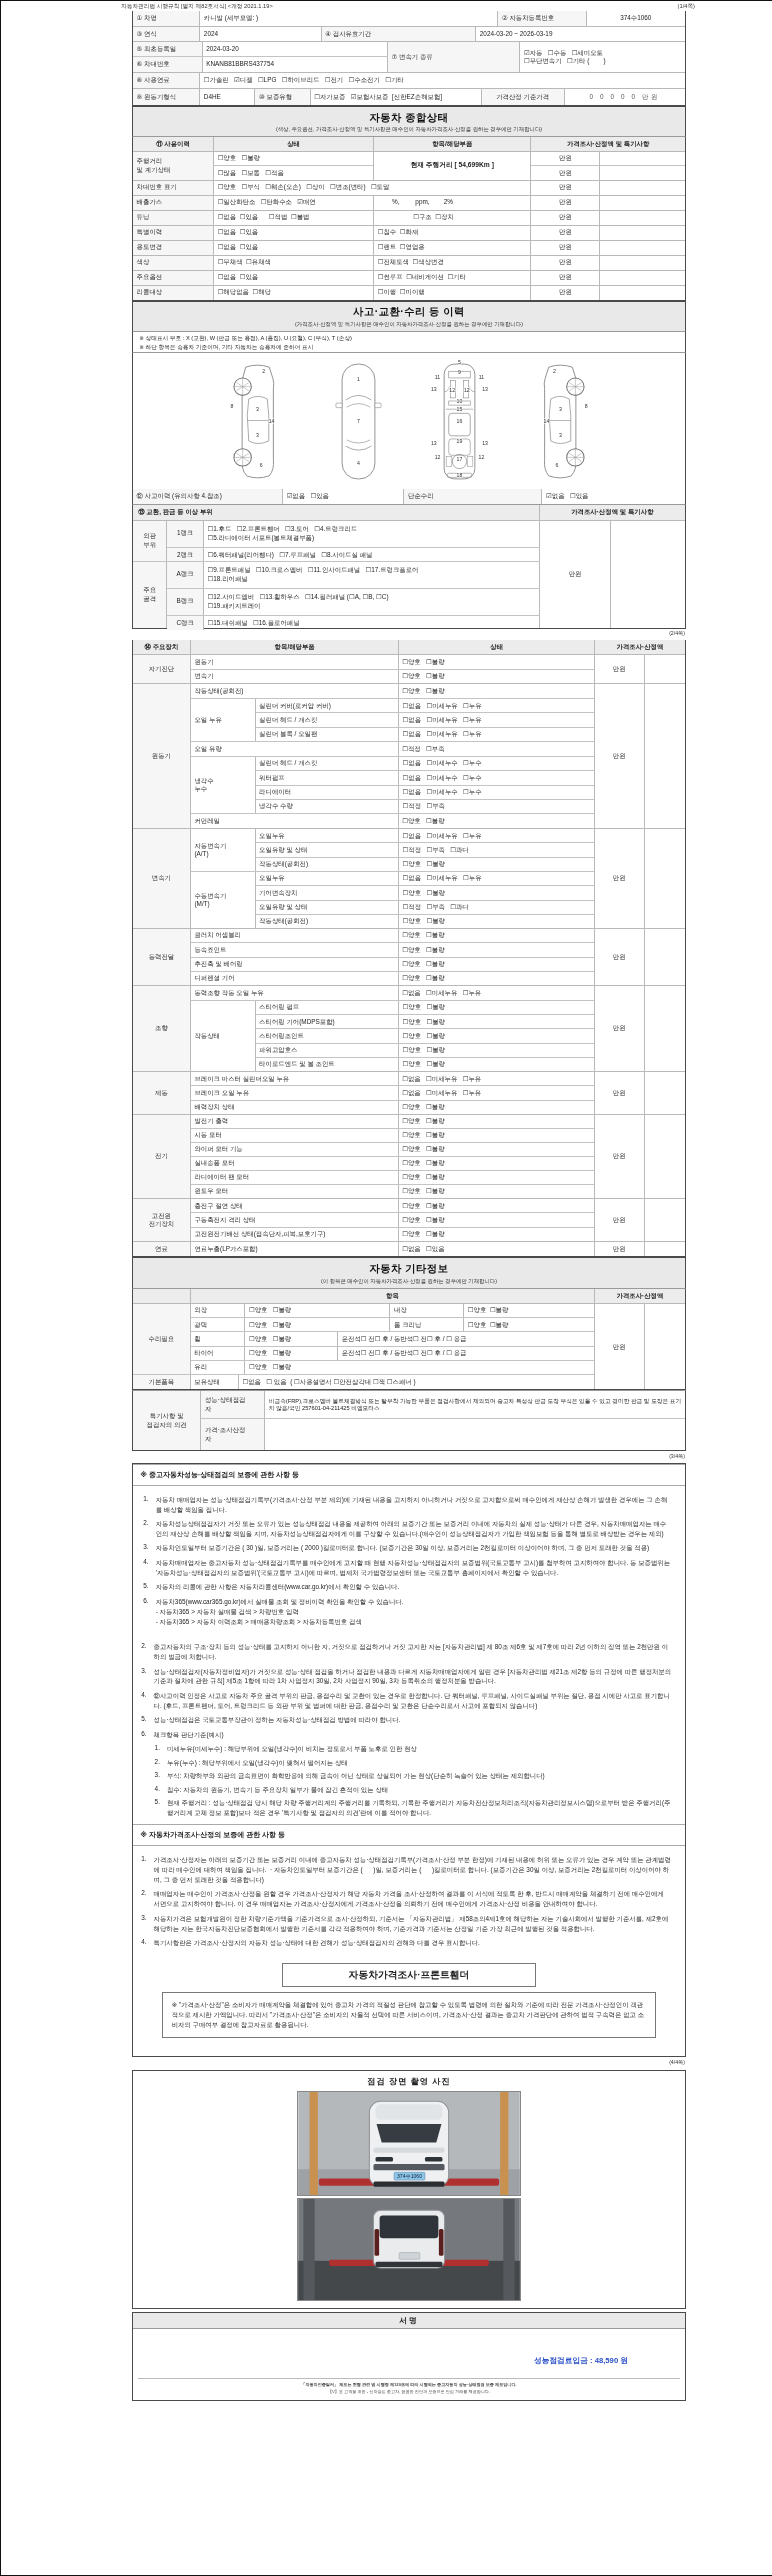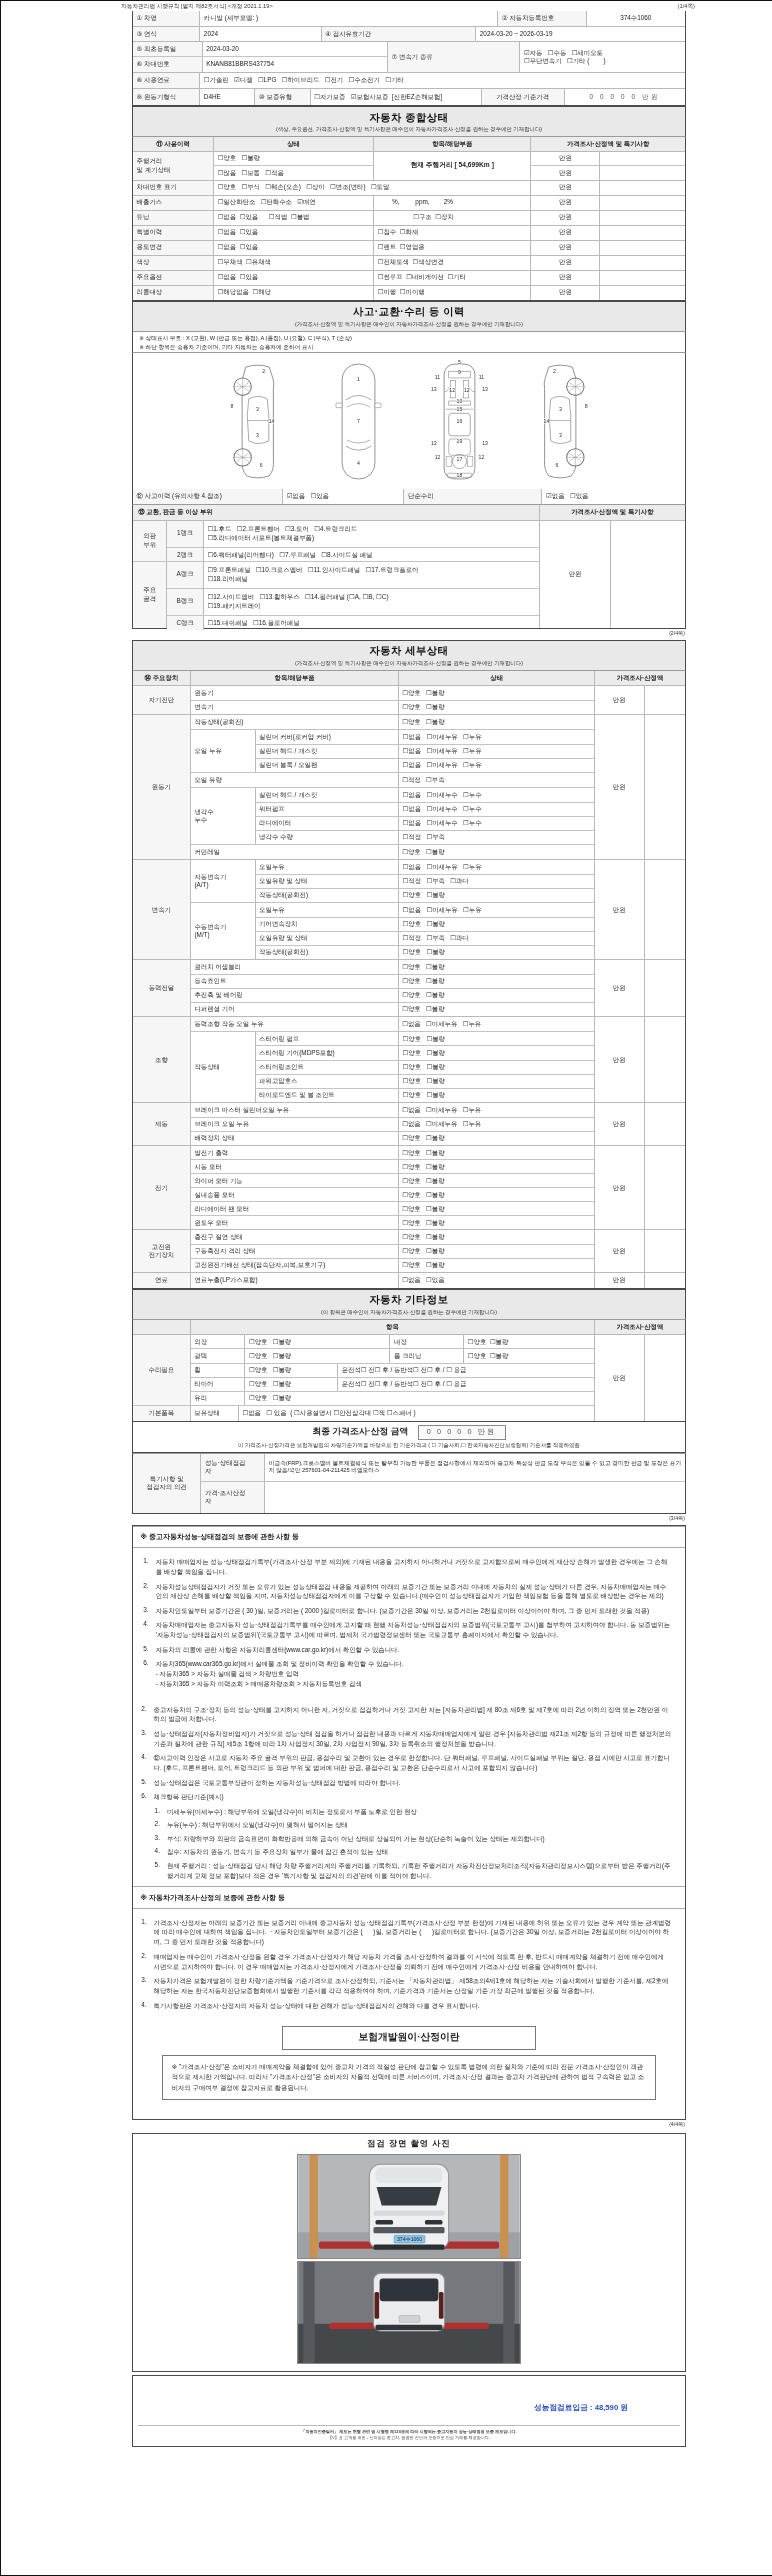--- a/index.html
+++ b/index.html
@@ -293,24 +293,20 @@
 ☐19.패키지트레이</div></div><div class="row" style="min-height: 14.4px; flex: 1 1 14.4px;"><div class="cell lab c" style="flex: 0 0 9.6%; width: 9.6%;">C랭크</div><div class="cell " style="flex: 0 0 90.4%; width: 90.4%;">☐15.대쉬패널   ☐16.플로어패널</div></div></div></div></div>
           <div class="cell c" style="flex: 0 0 13%; width: 13%;">만원</div>
           <div class="cell " style="flex: 0 0 13.5%; width: 13.5%;"></div>
         </div>
       </div>
   </section>
 
   <div class="pgmark">(2/4쪽)</div>
 
   <section>
-    <div class="band">
-      <h2>자동차 세부상태</h2>
-      <p>(가격조사·산정액 및 특기사항은 매수인이 자동차가격조사·산정을 원하는 경우에만 기재합니다)</p>
-    </div>
     <div class="tbl">
         <div class="row" style="min-height: 14.4px;">
           <div class="cell hd" style="flex: 0 0 10.3%; width: 10.3%;">⑭ 주요장치</div>
           <div class="cell hd" style="flex: 0 0 37.8%; width: 37.8%;">항목/해당부품</div>
           <div class="cell hd" style="flex: 0 0 35.4%; width: 35.4%;">상태</div>
           <div class="cell hd" style="flex: 0 0 16.5%; width: 16.5%;">가격조사·산정액</div>
         </div>
         <div class="row" style="min-height: 28px;">
           <div class="cell lab c" style="flex: 0 0 10.3%; width: 10.3%;">자기진단</div>
           <div class="cell stack" style="flex: 0 0 73.2%; width: 73.2%;"><div class="row" style="flex: 1 1 auto;"><div class="cell " style="flex: 0 0 51.3%; width: 51.3%;">원동기</div><div class="cell " style="flex: 0 0 48.7%; width: 48.7%;">☐양호   ☐불량</div></div><div class="row" style="flex: 1 1 auto;"><div class="cell " style="flex: 0 0 51.3%; width: 51.3%;">변속기</div><div class="cell " style="flex: 0 0 48.7%; width: 48.7%;">☐양호   ☐불량</div></div></div>
@@ -384,27 +380,20 @@
           <div class="cell hd" style="flex: 0 0 16.5%; width: 16.5%;">가격조사·산정액</div>
         </div>
         <div class="row" style="min-height: 84px;">
           <div class="cell stack" style="flex: 0 0 83.5%; width: 83.5%;"><div class="row" style="min-height: 70px; flex: 1 1 70px;"><div class="cell lab c" style="flex: 0 0 12.3%; width: 12.3%;">수리필요</div><div class="cell stack" style="flex: 0 0 87.7%; width: 87.7%;"><div class="row" style="flex: 1 1 auto;"><div class="cell " style="flex: 0 0 13.3%; width: 13.3%;">외장</div><div class="cell " style="flex: 0 0 36%; width: 36%;">☐양호   ☐불량</div><div class="cell " style="flex: 0 0 18.3%; width: 18.3%;">내장</div><div class="cell " style="flex: 0 0 32.4%; width: 32.4%;">☐양호  ☐불량</div></div><div class="row" style="flex: 1 1 auto;"><div class="cell " style="flex: 0 0 13.3%; width: 13.3%;">광택</div><div class="cell " style="flex: 0 0 36%; width: 36%;">☐양호   ☐불량</div><div class="cell " style="flex: 0 0 18.3%; width: 18.3%;">룸 크리닝</div><div class="cell " style="flex: 0 0 32.4%; width: 32.4%;">☐양호  ☐불량</div></div><div class="row" style="flex: 1 1 auto;"><div class="cell " style="flex: 0 0 13.3%; width: 13.3%;">휠</div><div class="cell " style="flex: 0 0 23%; width: 23%;">☐양호   ☐불량</div><div class="cell " style="flex: 0 0 63.7%; width: 63.7%;">운전석☐ 전☐ 후 / 동반석☐ 전☐ 후 / ☐ 응급</div></div><div class="row" style="flex: 1 1 auto;"><div class="cell " style="flex: 0 0 13.3%; width: 13.3%;">타이어</div><div class="cell " style="flex: 0 0 23%; width: 23%;">☐양호   ☐불량</div><div class="cell " style="flex: 0 0 63.7%; width: 63.7%;">운전석☐ 전☐ 후 / 동반석☐ 전☐ 후 / ☐ 응급</div></div><div class="row" style="flex: 1 1 auto;"><div class="cell " style="flex: 0 0 13.3%; width: 13.3%;">유리</div><div class="cell " style="flex: 0 0 86.7%; width: 86.7%;">☐양호   ☐불량</div></div></div></div><div class="row" style="min-height: 14.4px; flex: 1 1 14.4px;"><div class="cell lab c" style="flex: 0 0 12.3%; width: 12.3%;">기본품목</div><div class="cell stack" style="flex: 0 0 87.7%; width: 87.7%;"><div class="row" style="flex: 1 1 auto;"><div class="cell " style="flex: 0 0 11.7%; width: 11.7%;">보유상태</div><div class="cell " style="flex: 0 0 88.3%; width: 88.3%;">☐없음   ☐ 있음  ( ☐사용설명서 ☐안전삼각대 ☐잭 ☐스패너 )</div></div></div></div></div>
           <div class="cell c" style="flex: 0 0 9%; width: 9%;">만원</div>
           <div class="cell " style="flex: 0 0 7.5%; width: 7.5%;"></div>
         </div>
       </div>
   </section>
 
-  <div class="finalbox">
-    <div class="final-row">
-      <span class="final-label">최종 가격조사·산정 금액</span>
-      <span class="final-amt">0  0  0  0  0 만원</span>
-    </div>
-    <div class="final-note">이 가격조사·산정가격은 보험개발원의 차량기준가액을 바탕으로 한 기준가격과 ( ☐ 기술사회,☐ 한국자동차진단보증협회) 기준서를 적용하였음</div>
-  </div>
 
   <div style="border-top:0.5px solid #9a9a9a" class="tbl">
       <div class="row" style="min-height: 58px;">
         <div class="cell lab c" style="flex: 0 0 12.2%; width: 12.2%;">특기사항 및
 점검자의 의견</div>
         <div class="cell stack" style="flex: 0 0 87.8%; width: 87.8%;"><div class="row" style="min-height: 27px; flex: 1 1 27px;"><div class="cell lab" style="flex: 0 0 13%; width: 13%;">성능·상태점검
 자</div><div class="cell small" style="flex: 0 0 87%; width: 87%;">비금속(FRP),크로스멤버 볼트체결방식 또는 탈부착 가능한 부품은 점검사항에서 제외되며 중고차 특성상 판금 도장 부식은 있을 수 있고 경미한 판금 및 도장은 표기치 않음/국민 257601-04-211425 비엠모터스</div></div><div class="row" style="min-height: 31px; flex: 1 1 31px;"><div class="cell lab" style="flex: 0 0 13%; width: 13%;">가격·조사산정
 자</div><div class="cell " style="flex: 0 0 87%; width: 87%;"></div></div></div>
       </div>
     </div>
@@ -495,21 +484,21 @@
         </div>
         <div class="nitem">
           <span class="nnum">3.</span>
           <div class="ntext">자동차가격은 보험개발원이 정한 차량기준가액을 기준가격으로 조사·산정하되, 기준서는 「자동차관리법」 제58조의4제1호에 해당하는 자는 기술사회에서 발행한 기준서를, 제2호에 해당하는 자는 한국자동차진단보증협회에서 발행한 기준서를 각각 적용하여야 하며, 기준가격과 기준서는 산정일 기준 가장 최근에 발행된 것을 적용합니다.</div>
         </div>
         <div class="nitem">
           <span class="nnum">4.</span>
           <div class="ntext">특기사항란은 가격조사·산정자의 자동차 성능·상태에 대한 견해가 성능·상태점검자의 견해와 다를 경우 표시합니다.</div>
         </div>
       </div>
-    <div class="mini-title-box">보험개발원이·산정이란</div>
+    <div class="mini-title-box">자동차가격조사·프론트휀더</div>
     <div class="mini-text-box">※ "가격조사·산정"은 소비자가 매매계약을 체결함에 있어 중고차 가격의 적절성 판단에 참고할 수 있도록 법령에 의한 절차와 기준에 따라 전문 가격조사·산정인이 객관적으로 제시한 가액입니다. 따라서 "가격조사·산정"은 소비자의 자율적 선택에 따른 서비스이며, 가격조사·산정 결과는 중고차 가격판단에 관하여 법적 구속력은 없고 소비자의 구매여부 결정에 참고자료로 활용됩니다.</div>
   </section>
 
   <div class="pgmark">(4/4쪽)</div>
 
   <section class="photobox">
     <h3>점검 장면 촬영 사진</h3>
     <svg class="photo" width="222" height="103" viewBox="0 0 430 200">
       <rect width="430" height="200" fill="#b4b8bb"></rect>
       <rect x="0" y="150" width="430" height="50" fill="#9ea2a6"></rect>
@@ -538,20 +527,21 @@
       <rect x="146" y="22" width="138" height="112" rx="14" fill="#e9ebec" stroke="#8e9296" stroke-width="2"></rect>
       <rect x="158" y="32" width="114" height="44" rx="6" fill="#2f343a"></rect>
       <rect x="148" y="58" width="9" height="52" rx="3" fill="#5a2020"></rect>
       <rect x="273" y="58" width="9" height="52" rx="3" fill="#5a2020"></rect>
       <rect x="196" y="104" width="40" height="13" rx="2" fill="#cfd4d8" stroke="#9aa0a5"></rect>
       <rect x="150" y="122" width="130" height="10" rx="3" fill="#303439"></rect>
     </svg>
   </section>
 
   <section class="signbox">
+    <div class="signband">서명</div>
     <div class="signarea">
       <span class="fee">성능점검료입금 : 48,590 원</span>
     </div>
     <div class="footrule"></div>
     <div class="footnotes">
       <div class="f1">「자동차인증딜러」 제도는 현행 관련 법 시행령 제120조에 따라 시행되는 중고자동차 성능·상태점검 보증 제도입니다.</div>
       <div>【V】표 고객을 위한 - 신차같은 중고차, 꼼꼼한 진단과 보증으로 안심 거래를 제공합니다.</div>
     </div>
   </section>
 

